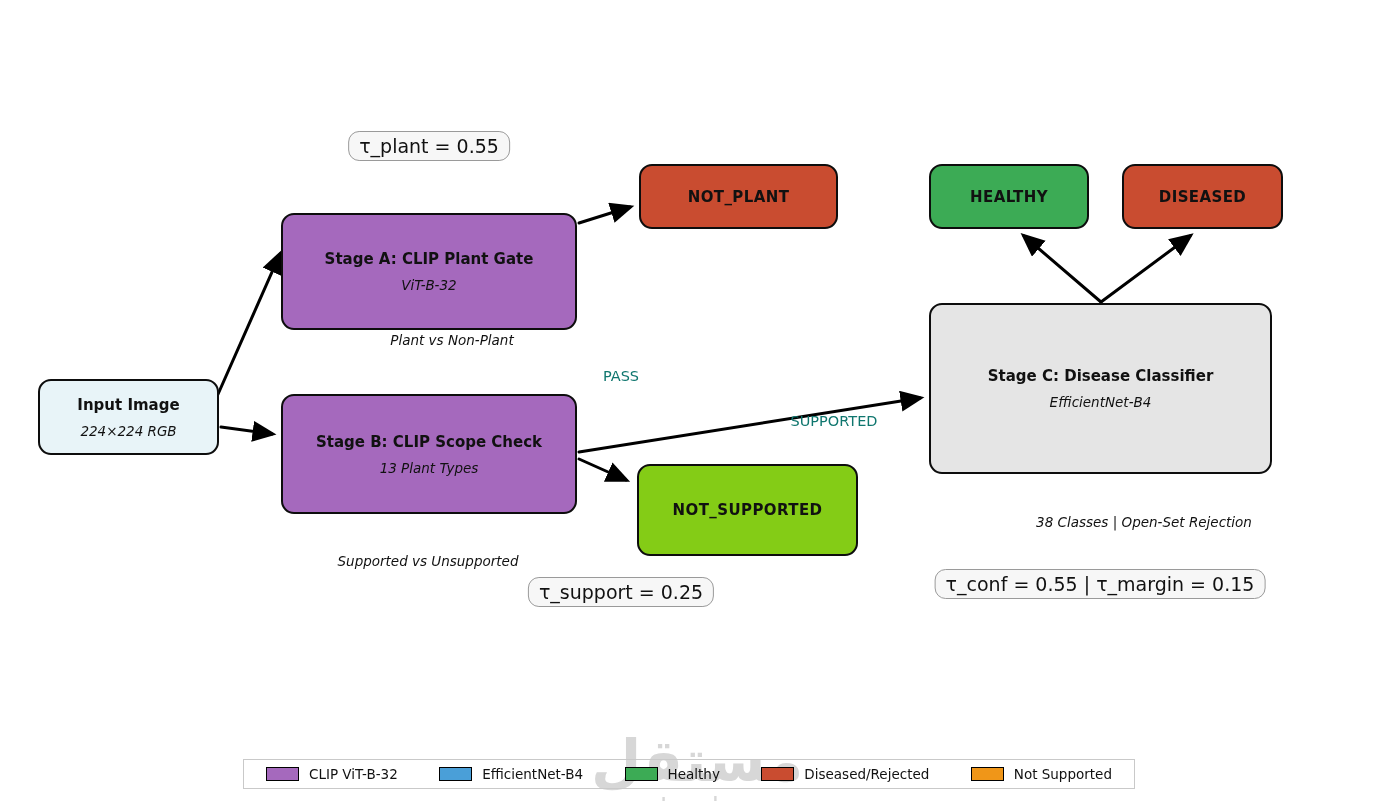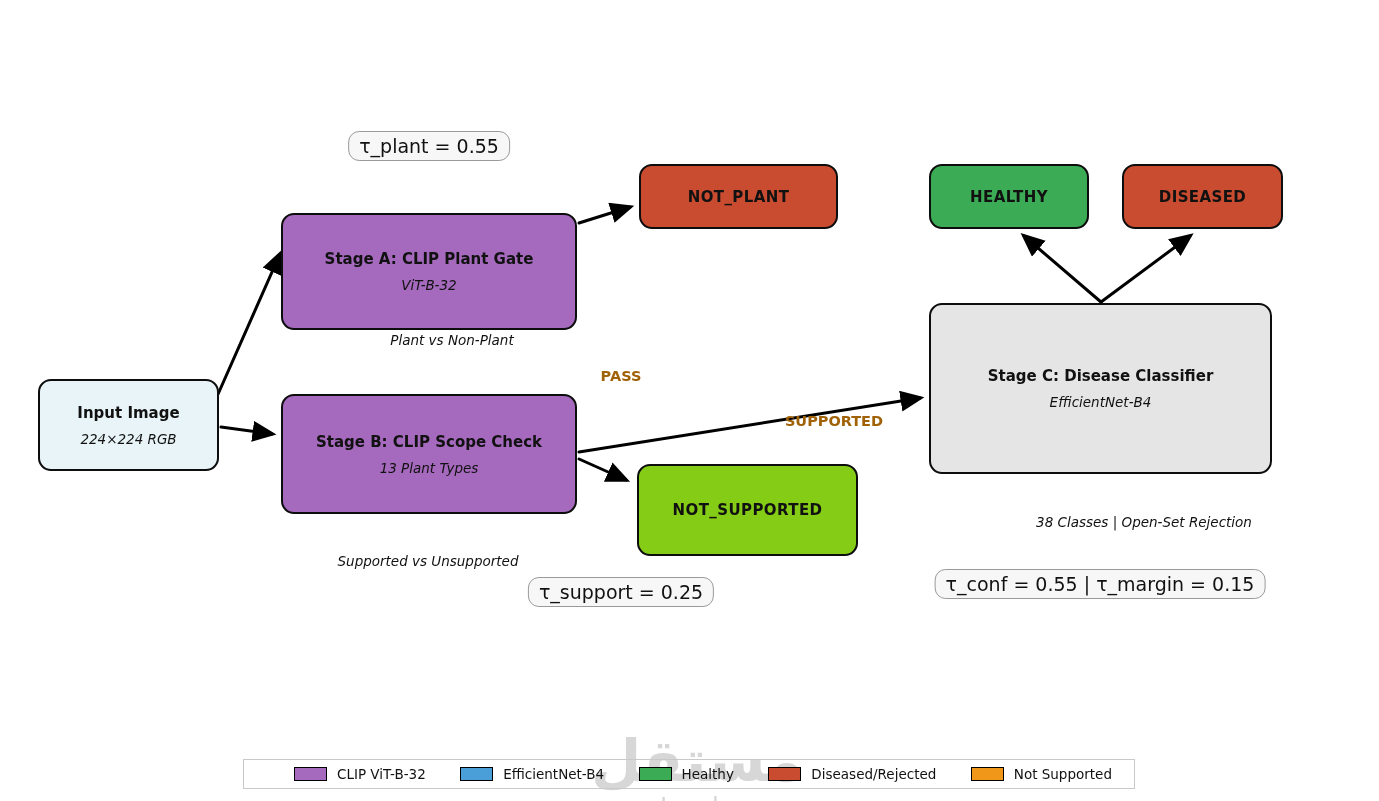--- a/index.html
+++ b/index.html
@@ -11,48 +11,48 @@
 
   svg.arrows{position:absolute;left:0;top:0;z-index:1;pointer-events:none;}
   svg.arrows line{stroke:#000;stroke-width:3;stroke-linecap:round;}
 
   .node{position:absolute;display:flex;flex-direction:column;justify-content:center;
         align-items:center;gap:9px;border:2.5px solid #0d0d0d;border-radius:13px;
         box-sizing:border-box;z-index:2;text-align:center;}
   .node .t{font-weight:bold;font-size:15px;}
   .node .s{font-style:italic;font-size:13.5px;}
 
-  .n-input{left:38px;top:379px;width:181px;height:92px;background:#e8f4f8;}
+  .n-input{left:38px;top:379px;width:181px;height:76px;background:#e8f4f8;}
   .n-stage-a{left:281px;top:165px;width:296px;height:117px;background:#a569bd;margin-top:48px;}
   .n-stage-b{left:281px;top:394px;width:296px;height:120px;background:#a569bd;}
   .n-stage-c{left:929px;top:303px;width:343px;height:171px;background:#e5e5e5;}
   .n-not-plant{left:639px;top:164px;width:199px;height:65px;background:#c94c30;}
   .n-healthy{left:929px;top:164px;width:160px;height:65px;background:#3cab55;}
   .n-diseased{left:1122px;top:164px;width:161px;height:65px;background:#c94c30;}
   .n-not-supported{left:637px;top:464px;width:221px;height:92px;background:#84cc16;}
   .outcome{font-weight:bold;font-size:15px;letter-spacing:.4px;}
 
   .caption{position:absolute;transform:translate(-50%,-50%);font-style:italic;
            font-size:13.5px;white-space:nowrap;z-index:2;}
   .thresh{position:absolute;transform:translate(-50%,-50%);font-size:19px;
           background:#f7f7f7;border:1.2px solid #9a9a9a;border-radius:11px;
           padding:3px 10px;white-space:nowrap;z-index:2;}
-  .edgelabel{position:absolute;transform:translate(-50%,-50%);font-weight:bold;
-             font-size:14.5px;color:#a16207;white-space:nowrap;z-index:2;}
+  .edgelabel{position:absolute;transform:translate(-50%,-50%);font-weight:normal;
+             font-size:14.5px;color:#0f766e;white-space:nowrap;z-index:2;}
 
   .watermark{position:absolute;left:697px;top:732px;transform:translateX(-50%);
              text-align:center;color:#d7d7d7;z-index:1;pointer-events:none;}
   .watermark .ar{font-size:58px;font-weight:bold;line-height:1;}
   .watermark .dom{font-size:26px;letter-spacing:3px;margin-top:2px;}
 
   .legend{position:absolute;left:243px;top:759px;width:892px;height:30px;
           border:1px solid #c9c9c9;background:transparent;display:flex;
           align-items:center;justify-content:space-between;box-sizing:border-box;
           padding:0 22px;z-index:2;}
-  .legend .item{display:flex;align-items:center;gap:10px;font-size:13.5px;margin-left:28px;}
+  .legend .item{display:flex;align-items:center;gap:10px;font-size:13.5px;}
   .swatch{width:33px;height:14px;border:1.5px solid #000;box-sizing:border-box;display:inline-block;}
   .sw-purple{background:#a569bd;} .sw-blue{background:#4a9fd8;}
   .sw-green{background:#3cab55;} .sw-red{background:#c94c30;} .sw-orange{background:#f09618;}
 </style>
 </head>
 <body>
 
 <div id="canvas">
 
 

